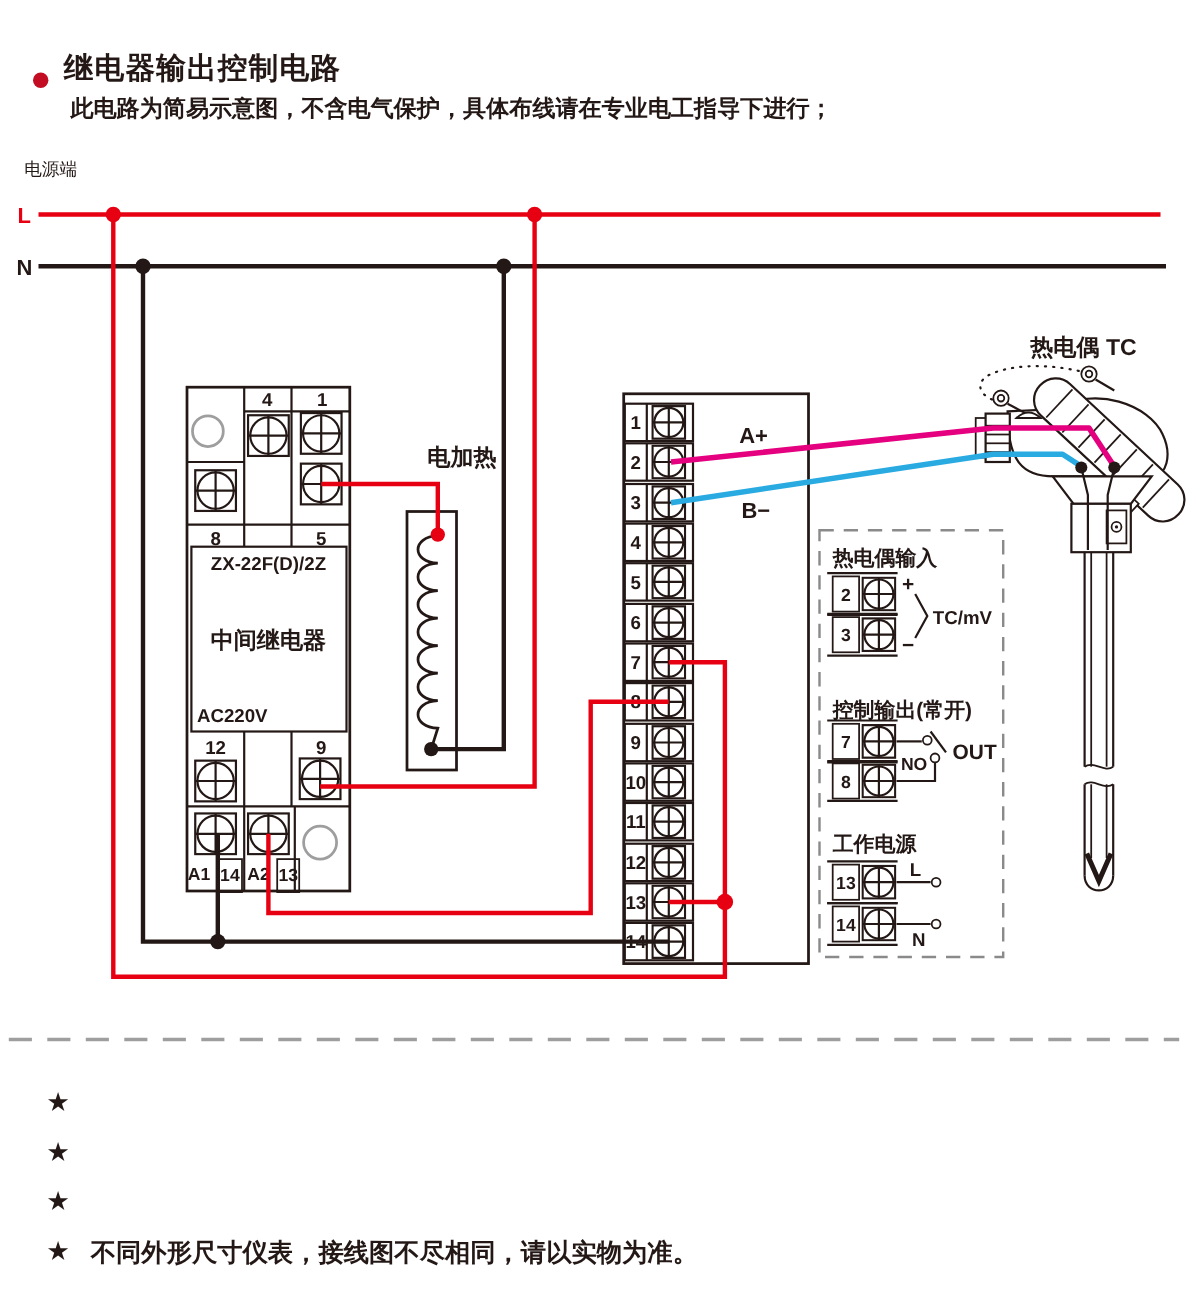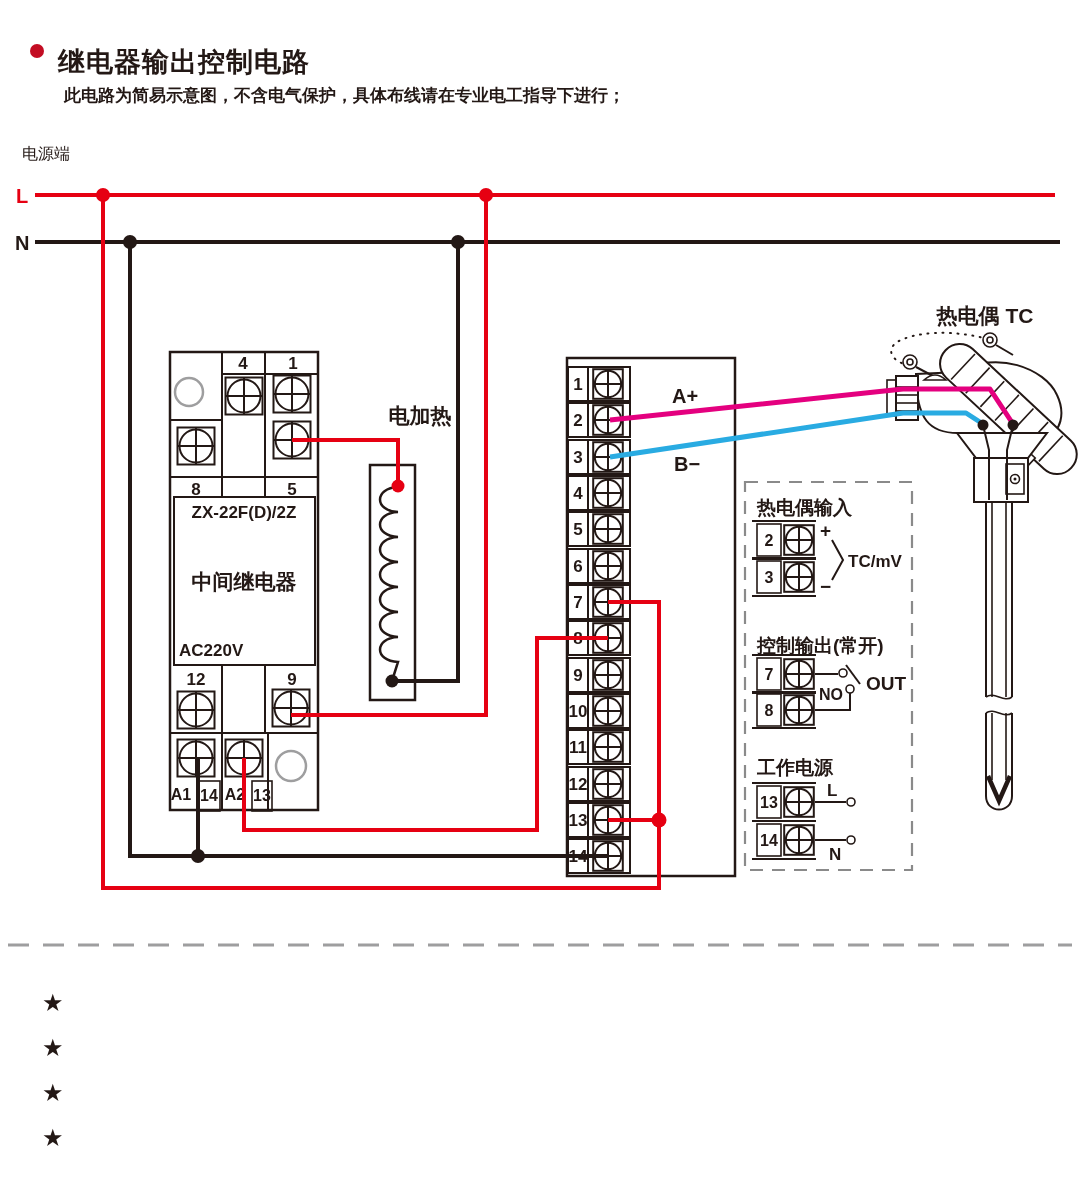--- a/index.html
+++ b/index.html
@@ -1,22 +1,22 @@
 <!DOCTYPE html>
 <html><head>
 <meta charset="utf-8">
 <style>
   html,body{margin:0;padding:0;background:#fff;}
   body{width:1080px;height:1195px;position:relative;overflow:hidden;
        font-family:"Liberation Sans","DejaVu Sans",sans-serif;color:#231815;}
   .abs{position:absolute;}
-  .title-row{top:44px;left:30px;display:flex;align-items:flex-start;gap:14px;}
+  .title-row{top:44px;left:30px;display:flex;align-items:flex-end;gap:14px;}
   .bullet-dot{width:14px;height:14px;border-radius:50%;background:#c30d23;display:inline-block;}
   .page-title{font-size:27px;font-weight:700;letter-spacing:1px;}
-  .page-subtitle{top:84px;left:64px;font-size:17px;font-weight:700;}
+  .page-subtitle{top:84px;left:64px;font-size:21px;font-weight:700;}
   .power-label{top:144px;left:22px;font-size:16px;font-weight:500;}
   .notes{top:988px;left:42px;right:20px;}
   .note-row{display:flex;align-items:flex-start;margin-bottom:15px;font-size:23px;font-weight:700;line-height:30px;}
   .note-star{font-size:24px;margin-right:19px;line-height:30px;}
   svg text{font-family:"Liberation Sans","DejaVu Sans",sans-serif;fill:#231815;}
   .outline{stroke:#231815;stroke-width:2.5;fill:none;}
   .outline2{stroke:#231815;stroke-width:2;fill:none;}
   .thin{stroke:#231815;stroke-width:1.6;fill:none;}
   .whitefill{fill:#fff;}
   .grayline{stroke:#9e9e9f;fill:none;}
@@ -364,14 +364,15 @@
     <span class="note-star">★</span>
   </div>
   <div class="note-row">
     <span class="note-star">★</span>
   </div>
   <div class="note-row">
     <span class="note-star">★</span>
   </div>
   <div class="note-row">
     <span class="note-star">★</span>
+    <span>不同外形尺寸仪表，接线图不尽相同，请以实物为准。</span>
   </div>
 </div>
 
 </body></html>

